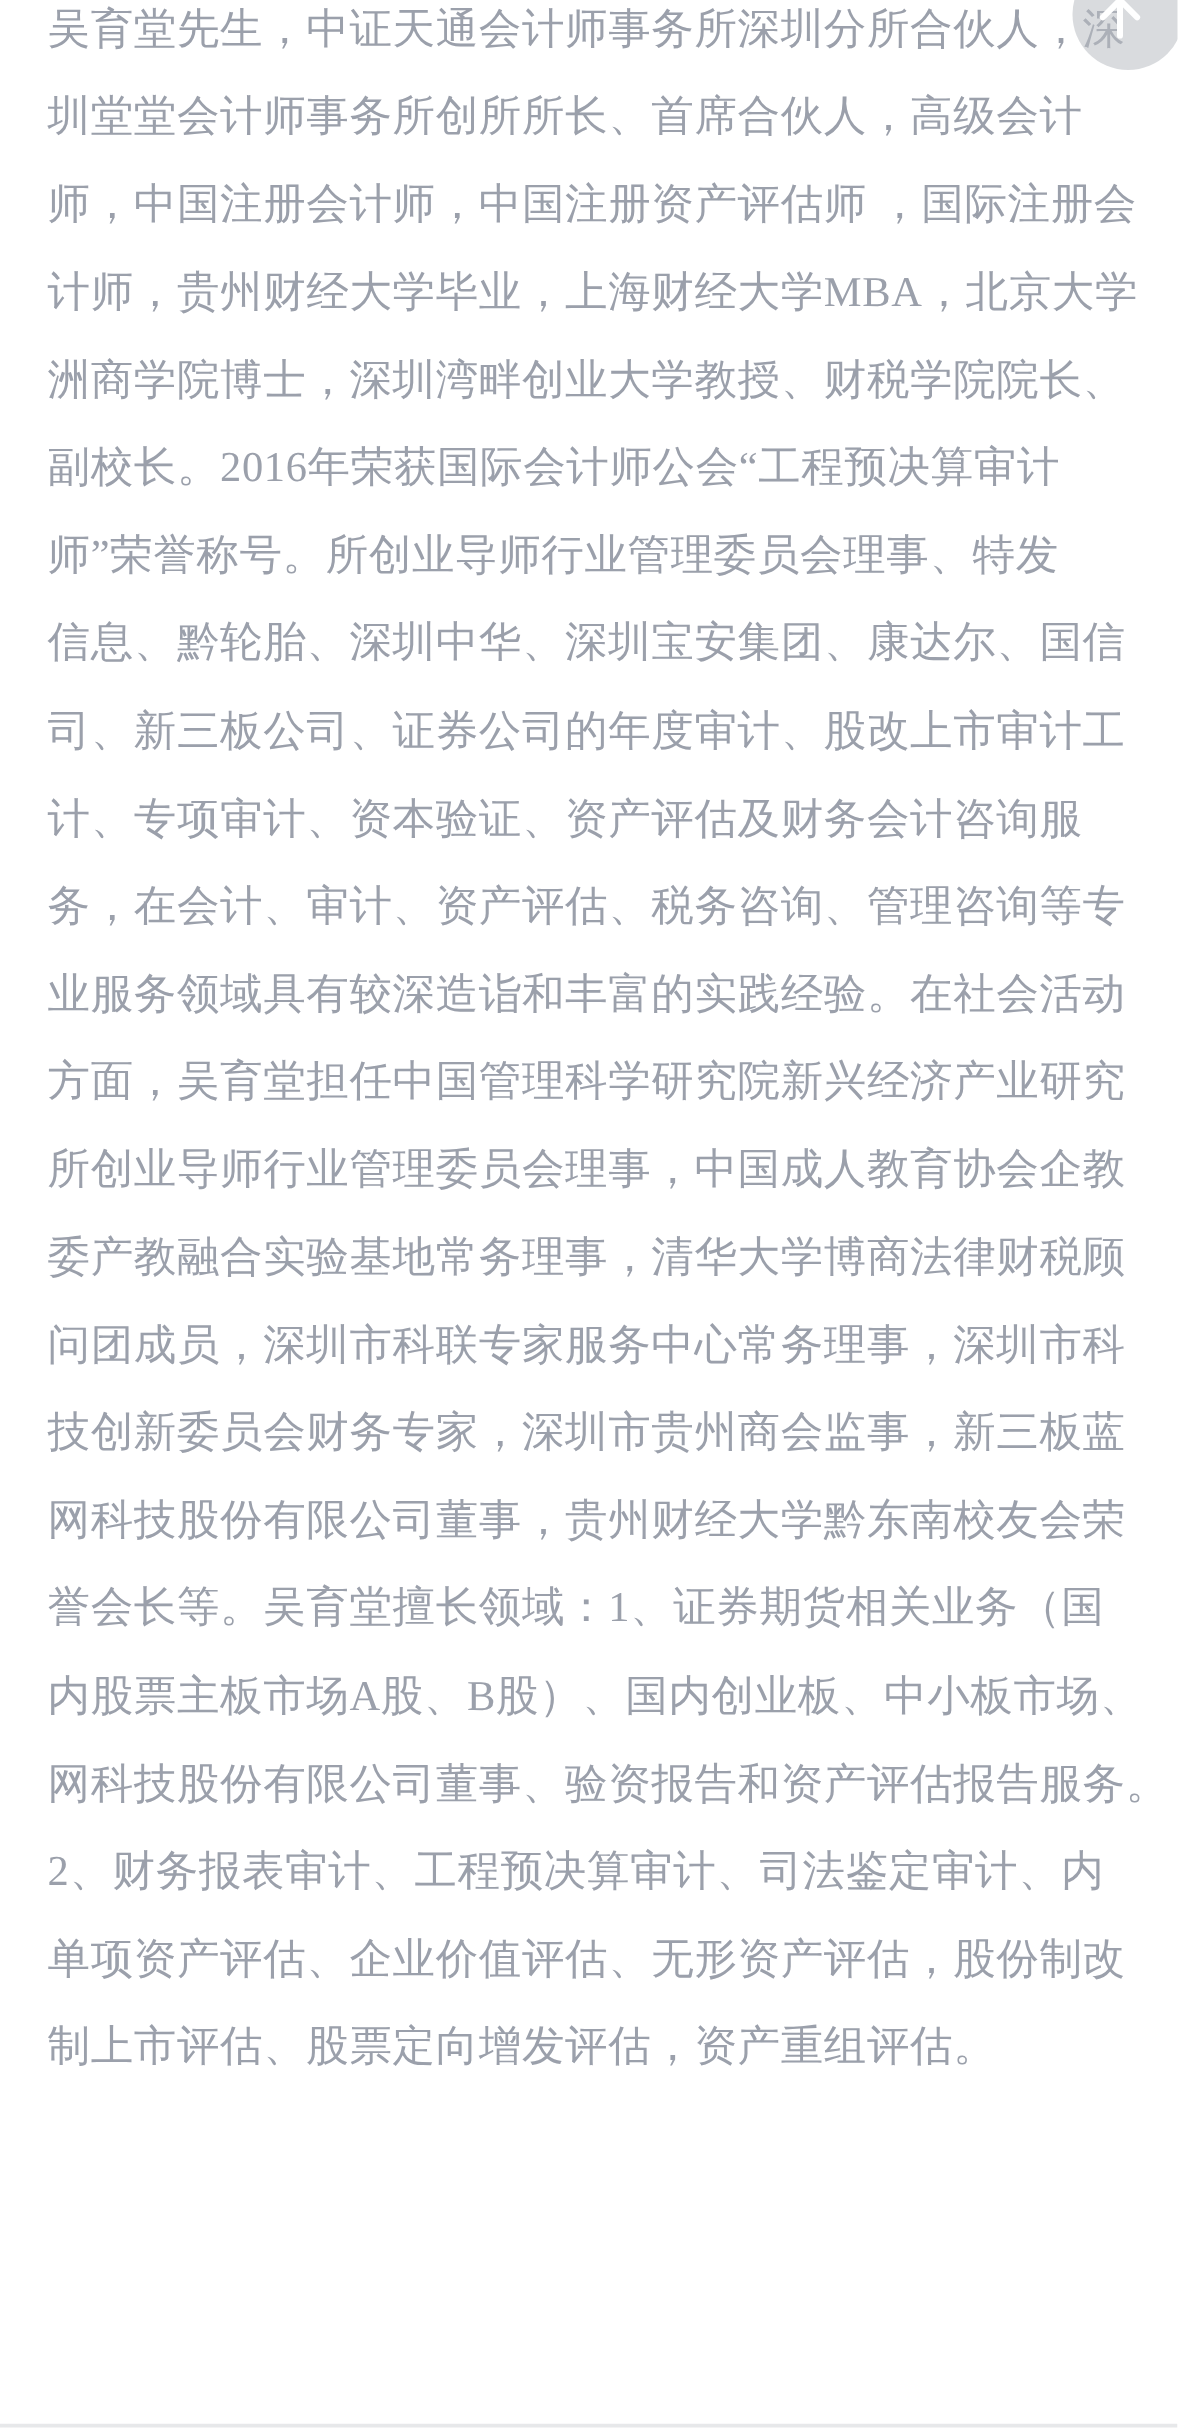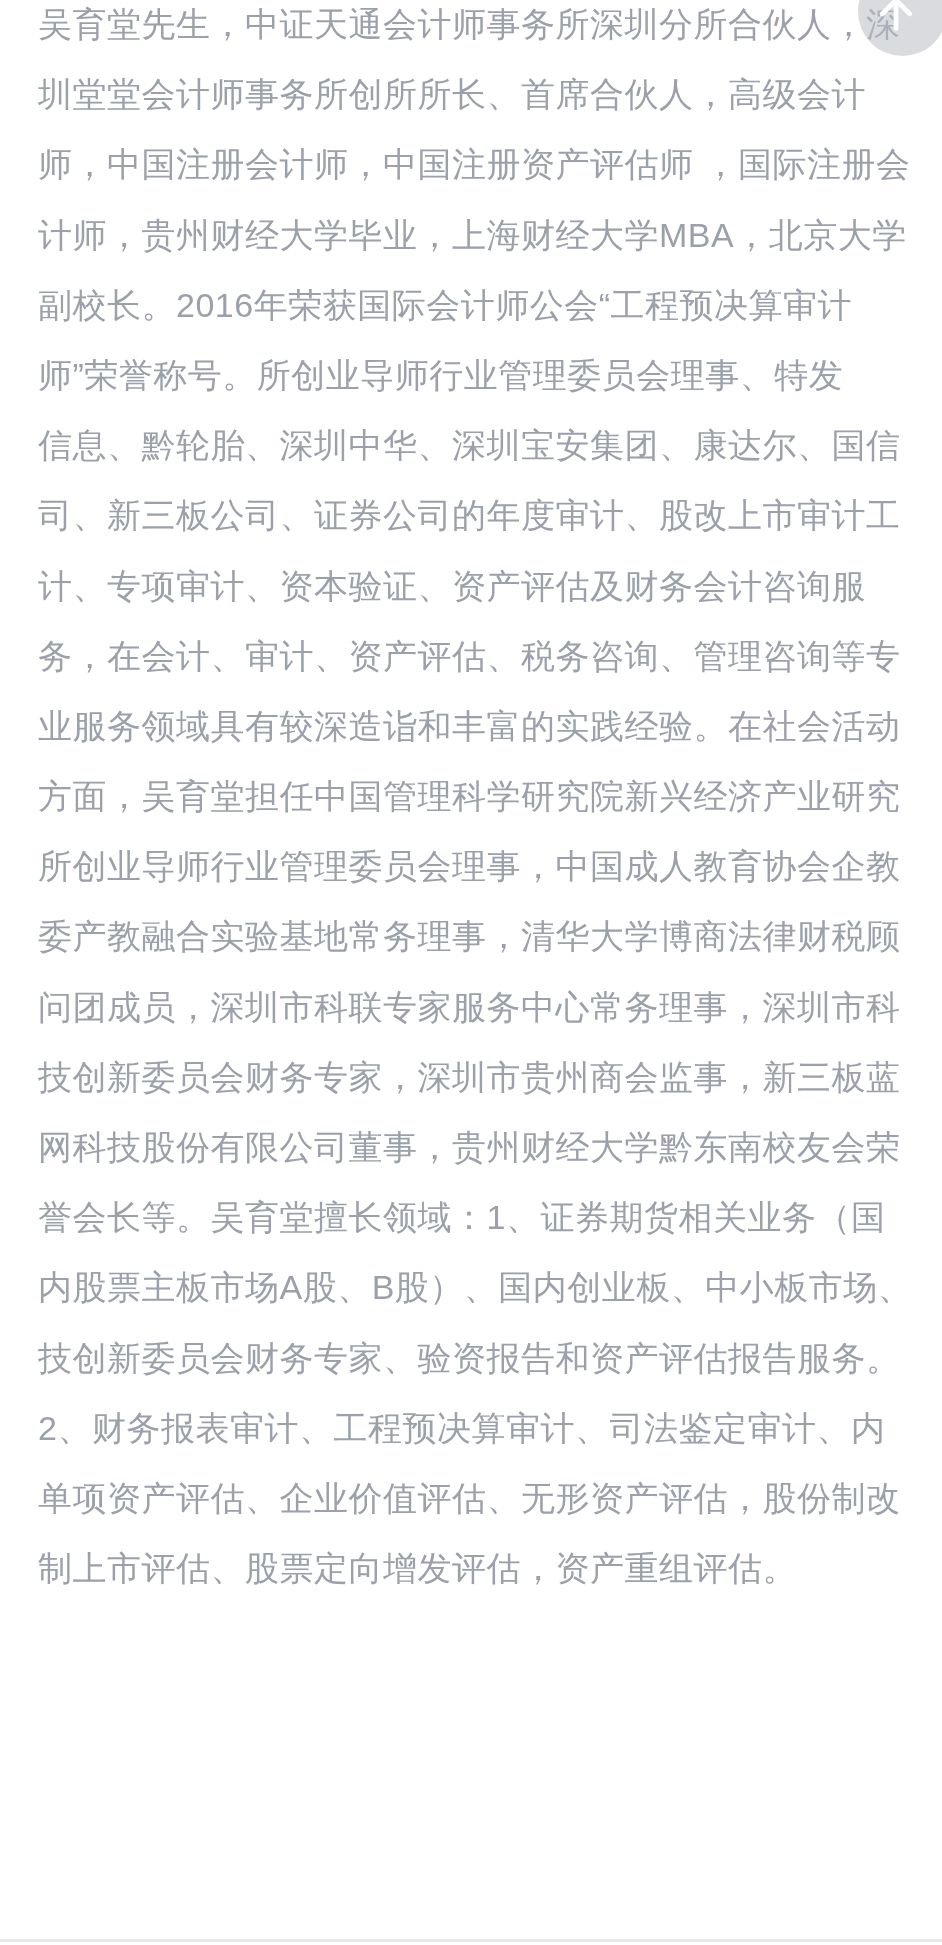--- a/index.html
+++ b/index.html
@@ -62,43 +62,44 @@
     left: 0;
     top: 1939px;
     width: 100%;
     height: 3px;
     z-index: 2;
   }
 </style>
 </head>
 <body>
 
-<div class="page" style="background: rgb(255, 255, 255);">
+<div class="page" style="background: rgb(255, 255, 255); font-family: Liberation Serif, serif;">
 
   <div class="bio" style="color: rgb(155, 160, 171);">
       <div class="line">吴育堂先生，中证天通会计师事务所深圳分所合伙人，深</div>
       <div class="line">圳堂堂会计师事务所创所所长、首席合伙人，高级会计</div>
       <div class="line">师，中国注册会计师，中国注册资产评估师 ，国际注册会</div>
       <div class="line">计师，贵州财经大学毕业，上海财经大学MBA，北京大学</div>
+      <div class="line">洲商学院博士，深圳湾畔创业大学教授、财税学院院长、</div>
       <div class="line">副校长。2016年荣获国际会计师公会“工程预决算审计</div>
       <div class="line">师”荣誉称号。所创业导师行业管理委员会理事、特发</div>
       <div class="line">信息、黔轮胎、深圳中华、深圳宝安集团、康达尔、国信</div>
       <div class="line">司、新三板公司、证券公司的年度审计、股改上市审计工</div>
       <div class="line">计、专项审计、资本验证、资产评估及财务会计咨询服</div>
       <div class="line">务，在会计、审计、资产评估、税务咨询、管理咨询等专</div>
       <div class="line">业服务领域具有较深造诣和丰富的实践经验。在社会活动</div>
       <div class="line">方面，吴育堂担任中国管理科学研究院新兴经济产业研究</div>
       <div class="line">所创业导师行业管理委员会理事，中国成人教育协会企教</div>
       <div class="line">委产教融合实验基地常务理事，清华大学博商法律财税顾</div>
       <div class="line">问团成员，深圳市科联专家服务中心常务理事，深圳市科</div>
       <div class="line">技创新委员会财务专家，深圳市贵州商会监事，新三板蓝</div>
       <div class="line">网科技股份有限公司董事，贵州财经大学黔东南校友会荣</div>
       <div class="line">誉会长等。吴育堂擅长领域：1、证券期货相关业务（国</div>
       <div class="line">内股票主板市场A股、B股）、国内创业板、中小板市场、</div>
-      <div class="line">技创新委员会财务专家、验资报告和资产评估报告服务。</div>
+      <div class="line">网科技股份有限公司董事、验资报告和资产评估报告服务。</div>
       <div class="line">2、财务报表审计、工程预决算审计、司法鉴定审计、内</div>
       <div class="line">单项资产评估、企业价值评估、无形资产评估，股份制改</div>
       <div class="line">制上市评估、股票定向增发评估，资产重组评估。</div>
     </div>
 
   <button class="fab" aria-label="arrow-up-icon">
     <span class="fab-icon">
       <svg viewBox="0 0 24 24" width="44" height="44" aria-hidden="true">
         <path d="M12 21 V7 M4.5 13 L12 5.5 L19.5 13" fill="none" stroke="#ffffff" stroke-width="2.6" stroke-linecap="round" stroke-linejoin="round"></path>
       </svg>

